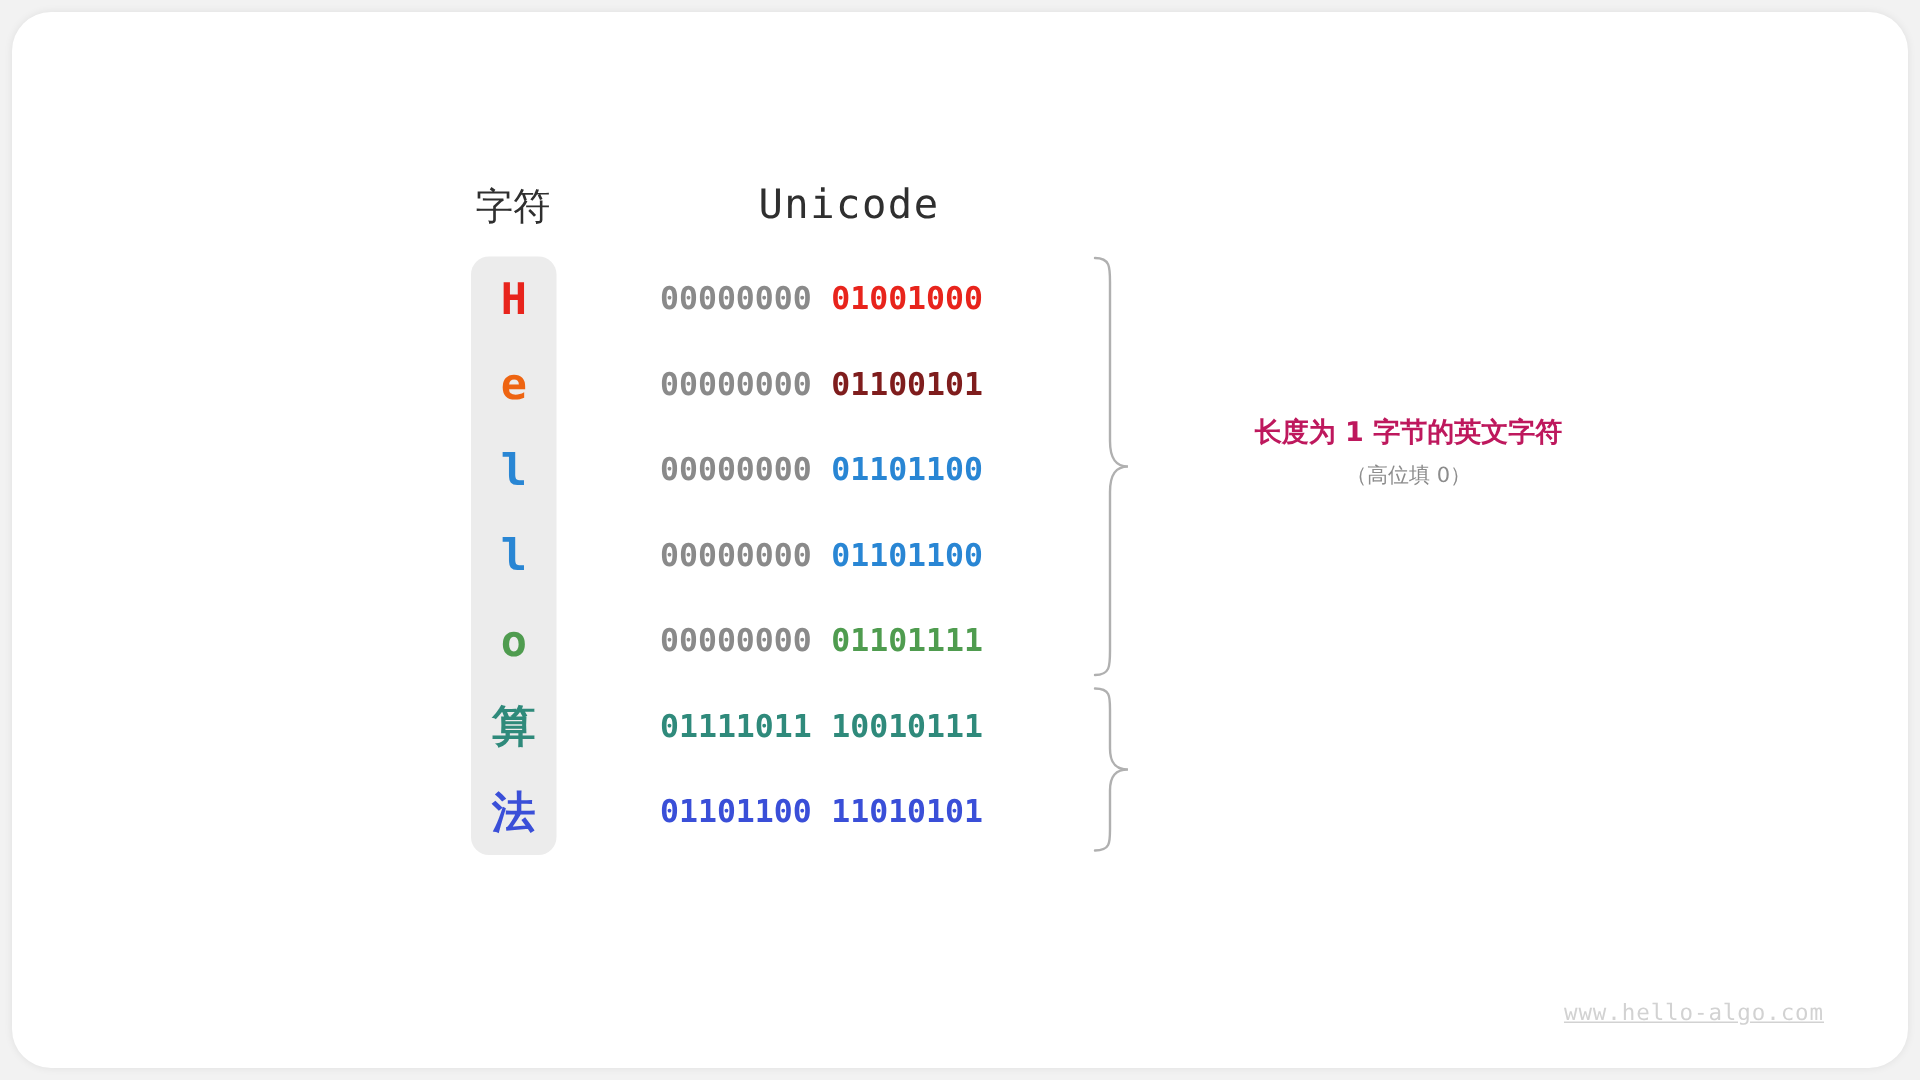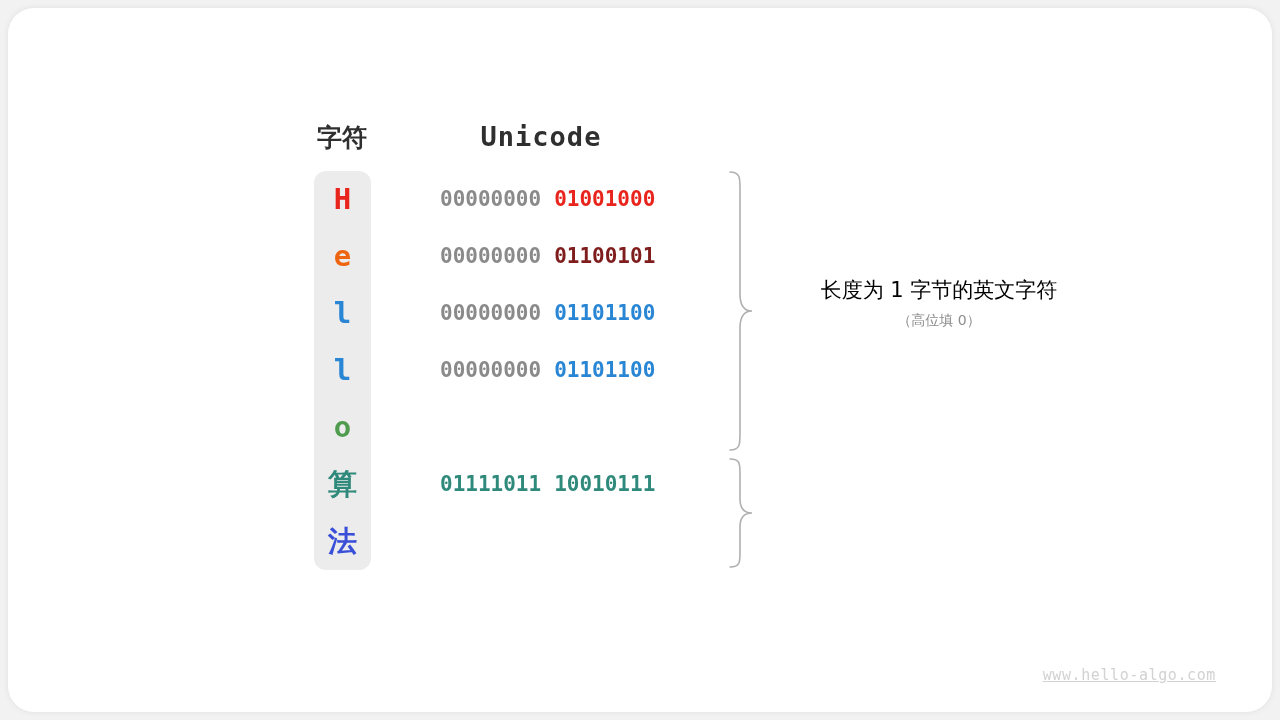--- a/index.html
+++ b/index.html
@@ -28,34 +28,34 @@
     width: 1264px;
     height: 704px;
     background: #ffffff;
     border-radius: 26px;
     box-shadow: 0 0 6px rgba(0,0,0,0.08);
   }
 
   
   .col-header {
     position: absolute;
-    font-weight: bold;
+    font-weight: normal;
     color: #2f2f2f;
     white-space: nowrap;
   }
   #header-char {
     left: 306px;
     top: 113px;
     width: 56px;
     text-align: center;
     font-size: 25px;
     font-family: "DejaVu Sans", "Liberation Sans", sans-serif;
   }
   #header-unicode {
-    left: 407px;
+    left: 432px;
     top: 113px;
     width: 252px;
     text-align: center;
     font-size: 27px;
     font-family: "DejaVu Sans Mono", "Liberation Mono", monospace;
     letter-spacing: 1px;
   }
 
   
   #char-column {
@@ -107,23 +107,24 @@
     position: absolute;
   }
 
   
   .annotation {
     position: absolute;
     text-align: center;
     font-family: "DejaVu Sans", "Liberation Sans", sans-serif;
   }
   .ann-main {
-    font-size: 21px;
-    color: #000000;
-    white-space: nowrap;
+    font-size: 18px;
+    color: #be185d;
+    white-space: nowrap;
+    font-weight: bold;
   }
   .ann-sub {
     font-size: 14px;
     color: #8c8c8c;
     white-space: nowrap;
     margin-top: 8px;
   }
 
   
   #watermark {
@@ -162,22 +163,28 @@
     </div>
     <div class="bin-row" style="top:220px;">
       <span class="bin-hi" style="color: rgb(138, 138, 138);">00000000</span><span class="bin-gap"></span><span class="bin-lo" style="color: #7f1d1d;">01100101</span>
     </div>
     <div class="bin-row" style="top:277px;">
       <span class="bin-hi" style="color: rgb(138, 138, 138);">00000000</span><span class="bin-gap"></span><span class="bin-lo" style="color: rgb(41, 134, 212);">01101100</span>
     </div>
     <div class="bin-row" style="top:334px;">
       <span class="bin-hi" style="color: rgb(138, 138, 138);">00000000</span><span class="bin-gap"></span><span class="bin-lo" style="color: rgb(41, 134, 212);">01101100</span>
     </div>
+    <div class="bin-row" style="top:391px;">
+      <span class="bin-hi" style="color: rgb(138, 138, 138);">00000000</span><span class="bin-gap"></span><span class="bin-lo" style="color: rgb(79, 156, 79);">01101111</span>
+    </div>
     <div class="bin-row" style="top:448px;">
       <span class="bin-hi" style="color: rgb(47, 138, 123);">01111011</span><span class="bin-gap"></span><span class="bin-lo" style="color: rgb(47, 138, 123);">10010111</span>
+    </div>
+    <div class="bin-row" style="top:505px;">
+      <span class="bin-hi" style="color: rgb(58, 79, 216);">01101100</span><span class="bin-gap"></span><span class="bin-lo" style="color: rgb(58, 79, 216);">11010101</span>
     </div>
 
     <svg class="brace" style="left:718px; top:158px;" width="30" height="290" viewBox="0 0 30 290">
       <path d="M4 6 C 14 6, 14 12, 14 22 L 14 128 C 14 140, 18 145, 26 145
                C 18 145, 14 150, 14 162 L 14 268 C 14 278, 14 284, 4 284" fill="none" stroke="#b0b0b0" stroke-width="1.6" stroke-linecap="round"></path>
     </svg>
 
     <svg class="brace" style="left:718px; top:446px;" width="30" height="120" viewBox="0 0 30 120">
       <path d="M4 5 C 14 5, 14 10, 14 19 L 14 45 C 14 55, 18 59, 26 59
                C 18 59, 14 63, 14 73 L 14 99 C 14 108, 14 113, 4 113" fill="none" stroke="#b0b0b0" stroke-width="1.6" stroke-linecap="round"></path>

